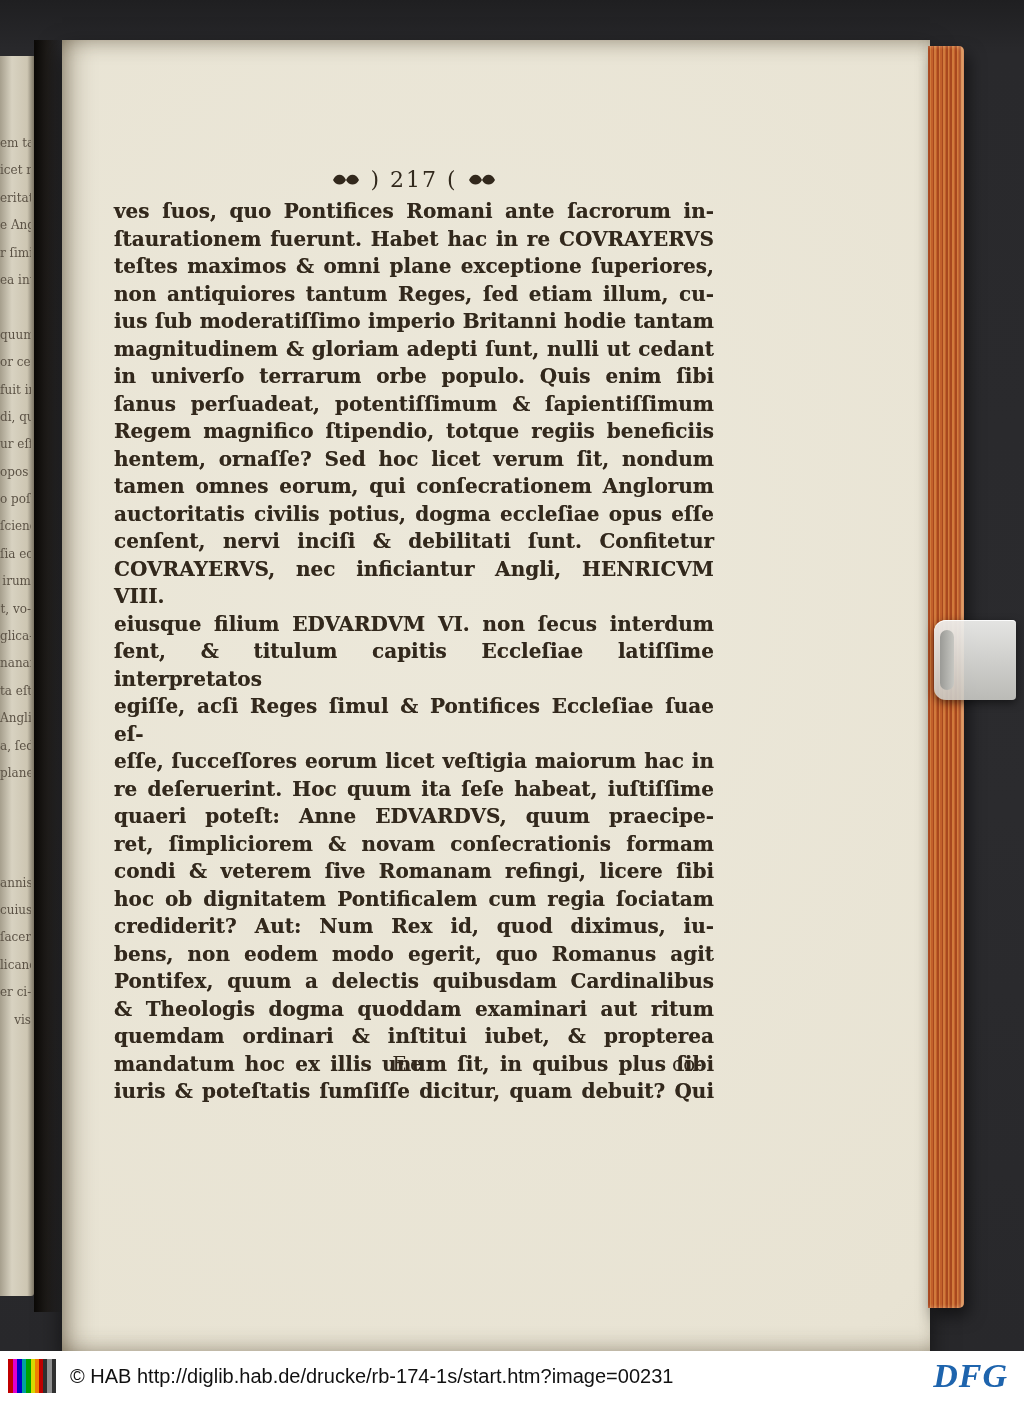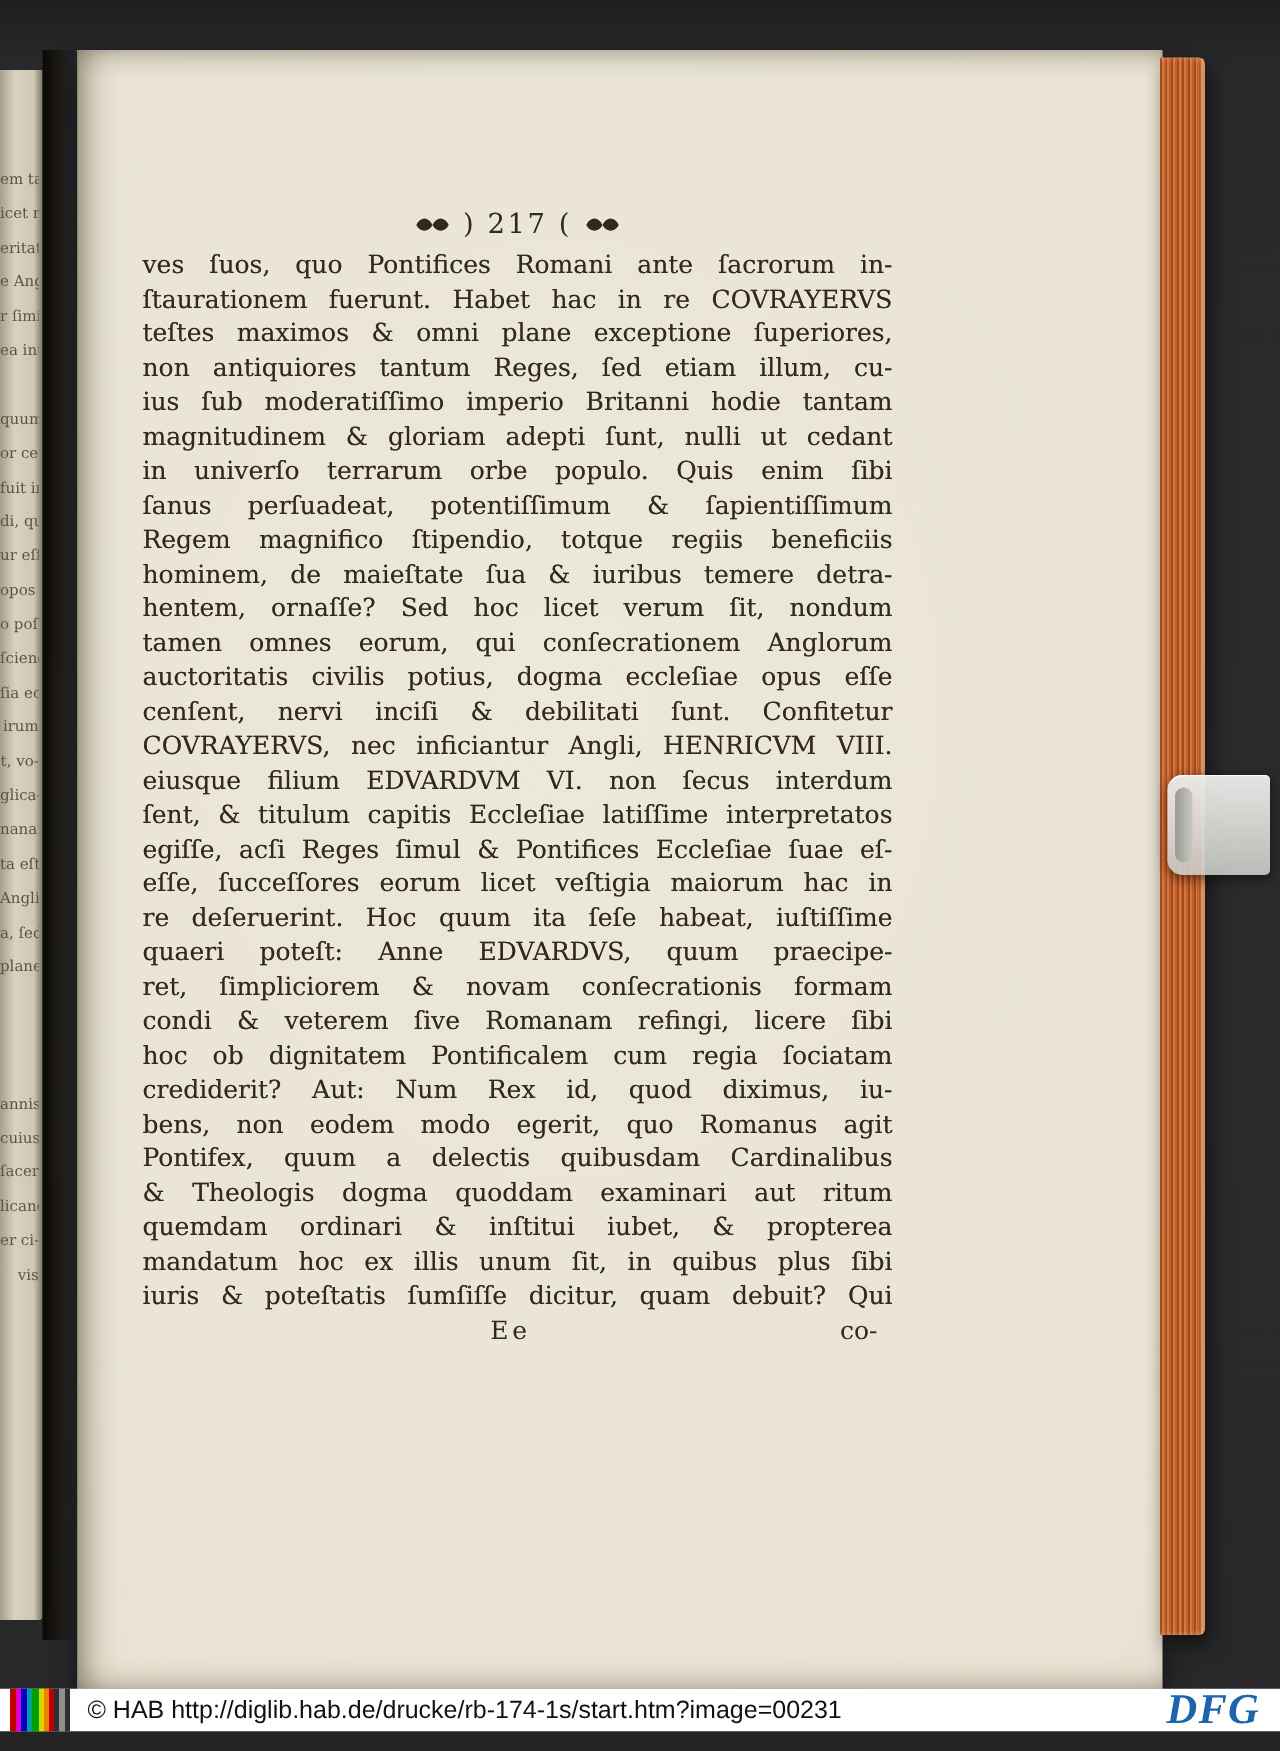--- a/index.html
+++ b/index.html
@@ -59,30 +59,31 @@
   }
   .pagenum{font-size:22px;letter-spacing:2px;}
   .orn{display:block;}
   .text-block{
     position:absolute;left:52px;top:158px;width:600px;
     font-size:20px;line-height:27.5px;color:#32281c;
   }
   .line{
     text-align:justify;text-align-last:justify;
     text-shadow:0 0 .5px rgba(50,40,28,.55);
+    font-weight:bold;
   }
   .sigline{
     position:absolute;left:52px;top:1012px;width:600px;height:28px;
     font-size:20px;color:#32281c;
   }
   .sig{position:absolute;left:0;right:11px;text-align:center;letter-spacing:3px;}
   .catch{position:absolute;right:12px;}
   
   .footer{
-    position:absolute;left:0;top:1351px;width:1024px;height:34px;background:#ffffff;
+    position:absolute;left:0;top:1351px;width:1024px;height:50px;background:#ffffff;
     display:flex;align-items:center;
   }
   .calib{
     margin-left:8px;width:48px;height:34px;
     background:linear-gradient(90deg,
       #c00000 0 5px,#e000d0 5px 9px,#0000c8 9px 14px,#00a0a0 14px 18px,
       #00a000 18px 23px,#d8d800 23px 27px,#f08000 27px 31px,#c00000 31px 35px,
       #303030 35px 39px,#909090 39px 44px,#303030 44px 48px);
   }
   .copyright{
@@ -154,21 +155,20 @@
     <div class="text-block">
         <div class="line">ves ſuos, quo Pontifices Romani ante ſacrorum in-</div>
         <div class="line">ſtaurationem fuerunt.  Habet hac in re COVRAYERVS</div>
         <div class="line">teſtes maximos &amp; omni plane exceptione ſuperiores,</div>
         <div class="line">non antiquiores tantum Reges, ſed etiam illum, cu-</div>
         <div class="line">ius ſub moderatiſſimo imperio Britanni hodie tantam</div>
         <div class="line">magnitudinem &amp; gloriam adepti ſunt, nulli ut cedant</div>
         <div class="line">in univerſo terrarum orbe populo.  Quis enim ſibi</div>
         <div class="line">ſanus perſuadeat, potentiſſimum &amp; ſapientiſſimum</div>
         <div class="line">Regem magnifico ſtipendio, totque regiis beneficiis</div>
-        <div class="line">hominem, de maieſtate ſua &amp; iuribus temere detra-</div>
         <div class="line">hentem, ornaſſe? Sed hoc licet verum ſit, nondum</div>
         <div class="line">tamen omnes eorum, qui conſecrationem Anglorum</div>
         <div class="line">auctoritatis civilis potius, dogma eccleſiae opus eſſe</div>
         <div class="line">cenſent, nervi inciſi &amp; debilitati ſunt.  Confitetur</div>
         <div class="line">COVRAYERVS, nec inficiantur Angli, HENRICVM VIII.</div>
         <div class="line">eiusque filium EDVARDVM VI. non ſecus interdum</div>
         <div class="line">ſent, &amp; titulum capitis Eccleſiae latiſſime interpretatos</div>
         <div class="line">egiſſe, acſi Reges ſimul &amp; Pontifices Eccleſiae ſuae eſ-</div>
         <div class="line">eſſe, ſucceſſores eorum licet veſtigia maiorum hac in</div>
         <div class="line">re deſeruerint.  Hoc quum ita ſeſe habeat, iuſtiſſime</div>

